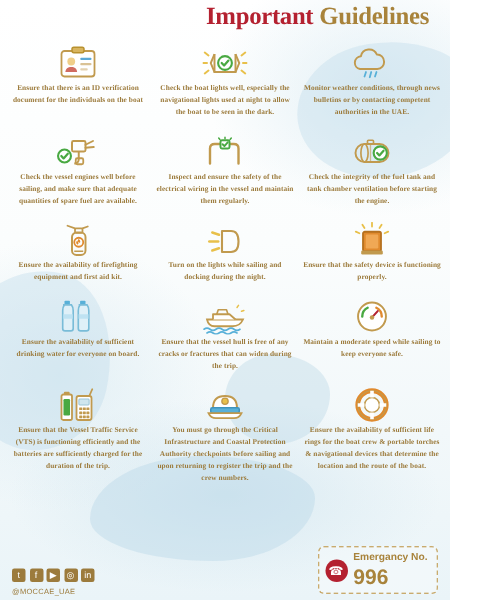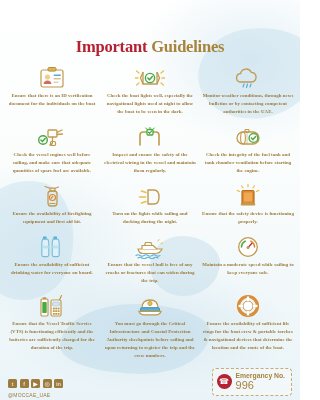--- a/index.html
+++ b/index.html
@@ -19,21 +19,21 @@
       linear-gradient(180deg,#ffffff 0%,#fbfdfd 40%,#f2f8fa 72%,#eaf4f8 100%);
   }
   
   .blob{position:absolute;background:rgba(190,219,233,.38);border-radius:45% 55% 52% 48%/50% 45% 55% 50%;}
   .b1{width:120px;height:90px;right:-18px;top:28px;transform:rotate(-8deg);}
   .b2{width:100px;height:120px;left:-26px;top:180px;transform:rotate(12deg);border-radius:55% 45% 48% 52%/42% 58% 42% 58%;}
   .b3{width:150px;height:70px;left:60px;bottom:26px;background:rgba(183,214,230,.42);border-radius:50% 50% 45% 55%/60% 40% 60% 40%;}
   .b4{width:70px;height:60px;left:150px;top:236px;background:rgba(186,216,231,.4);}
 
   
-  header{position:relative;text-align:center;padding:2px 14px 0;margin-top:36px;}
+  header{position:relative;text-align:right;padding:2px 14px 0;}
   h1{margin:0;line-height:1.12;font-size:16.5px;font-weight:700;letter-spacing:-.2px;}
   .t-red{color:#b42130;}
   .t-gold{color:#a8833b;}
   .t-line2{display:block;color:#a8833b;}
 
   
   .grid{position:relative;display:grid;grid-template-columns:1fr 1fr 1fr;
         column-gap:2px;row-gap:0;padding:4px 4px 0;}
   .cell{display:flex;flex-direction:column;align-items:center;padding:2px 2px 3px;}
   .icon{height:28px;display:flex;align-items:flex-end;justify-content:center;margin-bottom:2px;}
@@ -46,21 +46,21 @@
   .social{position:absolute;left:8px;bottom:12px;display:flex;gap:2.5px;align-items:center;}
   .sico{width:9px;height:9px;background:#9c7b3c;border-radius:1.5px;display:flex;align-items:center;justify-content:center;
         color:#fff;font-size:6px;font-family:"Liberation Sans",sans-serif;line-height:1;}
   .handle{position:absolute;left:8px;bottom:2px;font-size:5px;color:#9c7b3c;font-family:"Liberation Sans",sans-serif;letter-spacing:.2px;}
   .emg{position:absolute;right:8px;bottom:4px;border:1px dashed #c9ab6e;border-radius:4px;
        padding:3px 6px 3px 4px;display:flex;align-items:center;gap:4px;background:rgba(255,255,255,.35);}
   .emg-ring{width:15px;height:15px;border-radius:50%;background:#b42130;display:flex;align-items:center;justify-content:center;
             color:#fff;font-size:8px;}
   .emg-txt{display:flex;flex-direction:column;line-height:1.15;}
   .emg-label{font-size:6.8px;font-weight:700;color:#a8833b;font-family:"Liberation Sans",sans-serif;}
-  .emg-num{font-size:11px;font-weight:400;color:#a8833b;font-family:"Liberation Sans",sans-serif;}
+  .emg-num{font-size:14px;font-weight:700;color:#a8833b;font-family:"Liberation Sans",sans-serif;}
   svg{display:block;}
 </style>
 </head>
 <body>
 
 <div id="poster">
   <div class="blob b1"></div>
   <div class="blob b2"></div>
   <div class="blob b3"></div>
   <div class="blob b4"></div>

